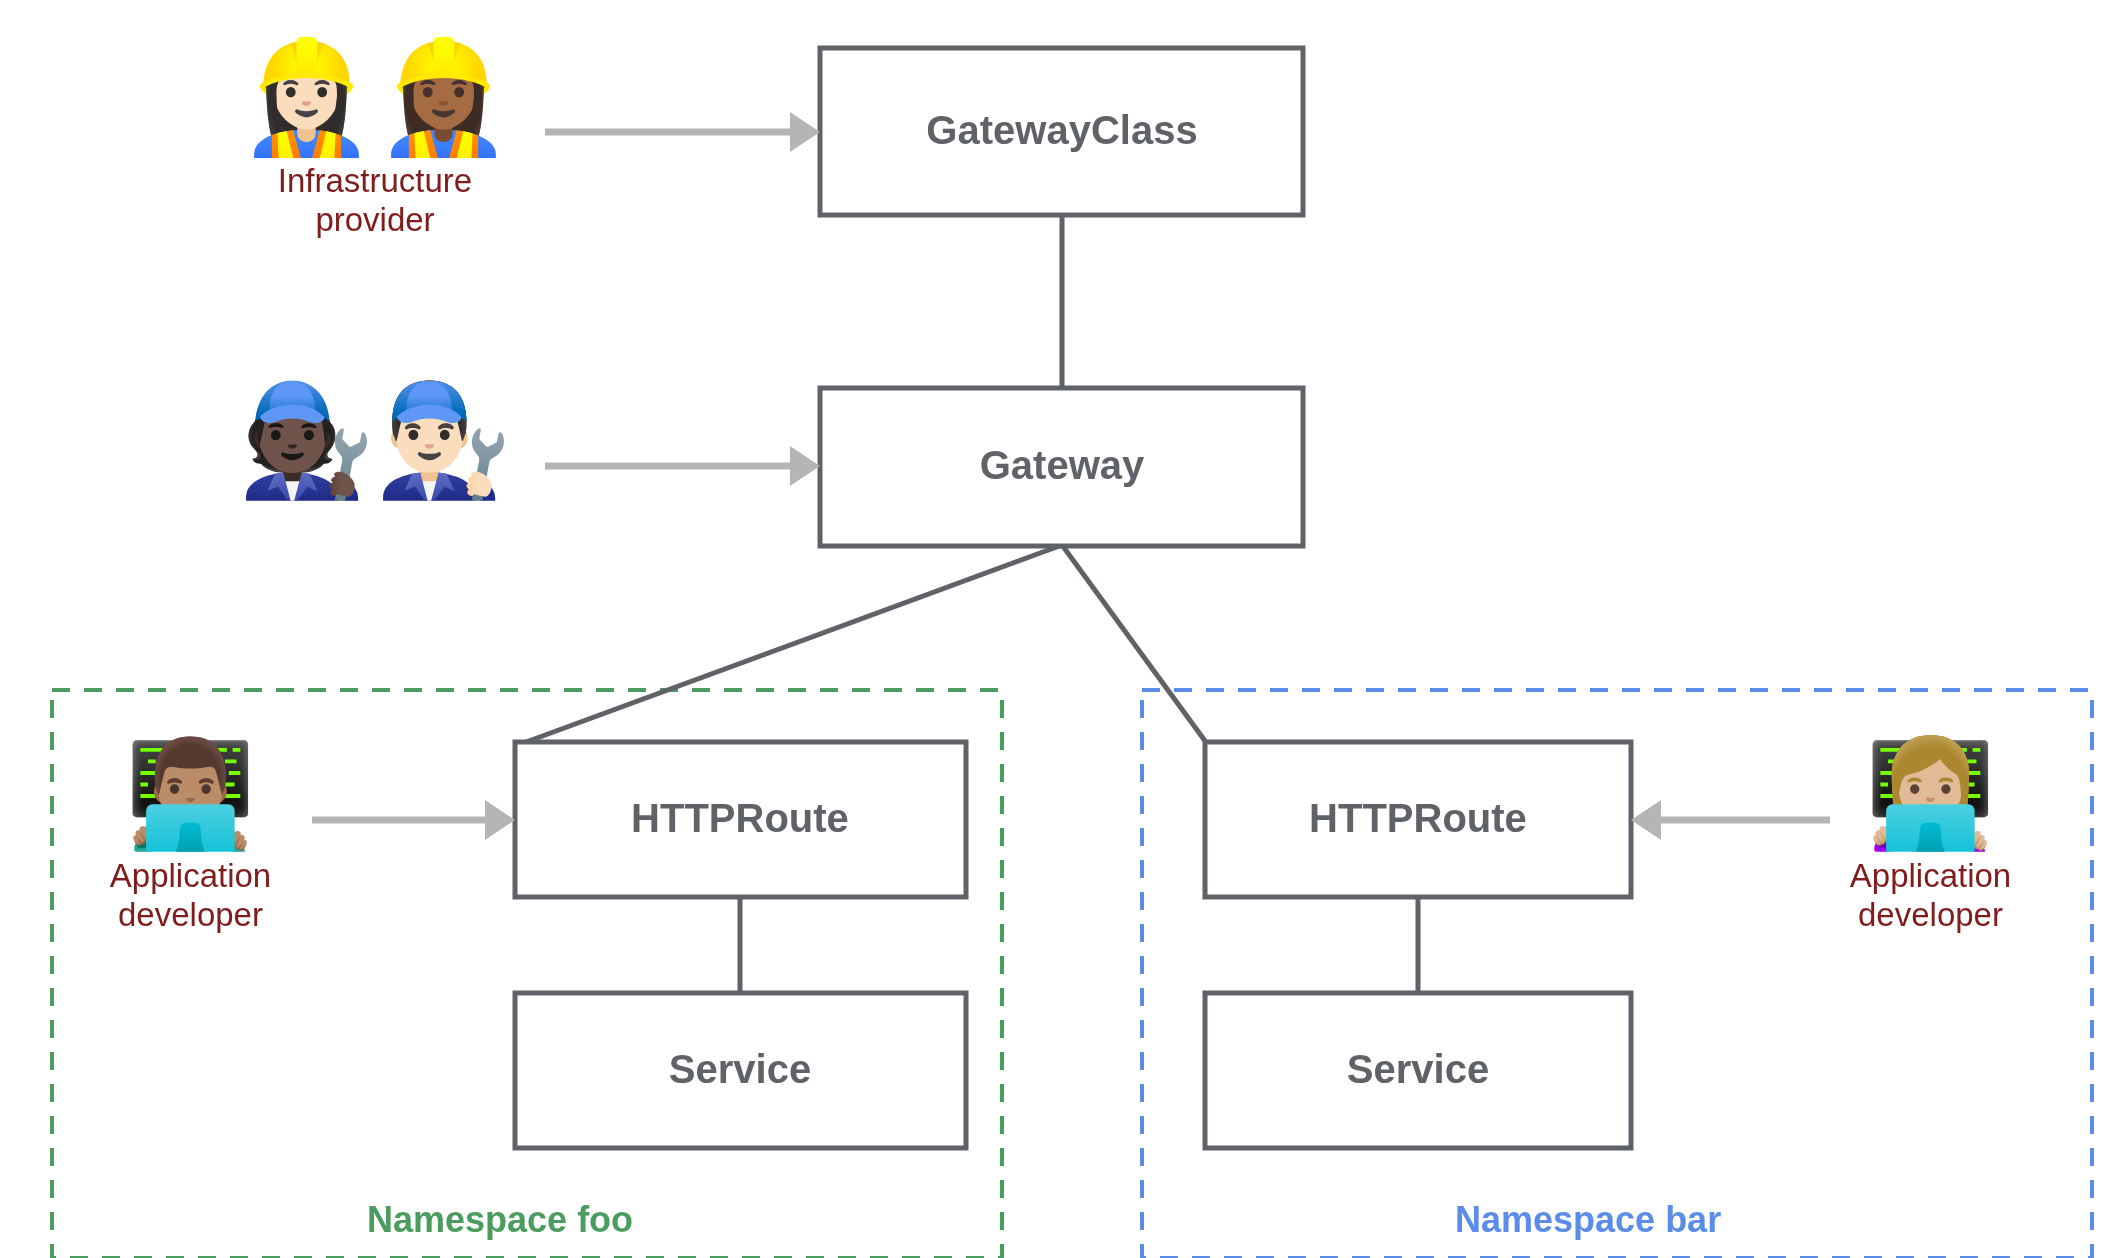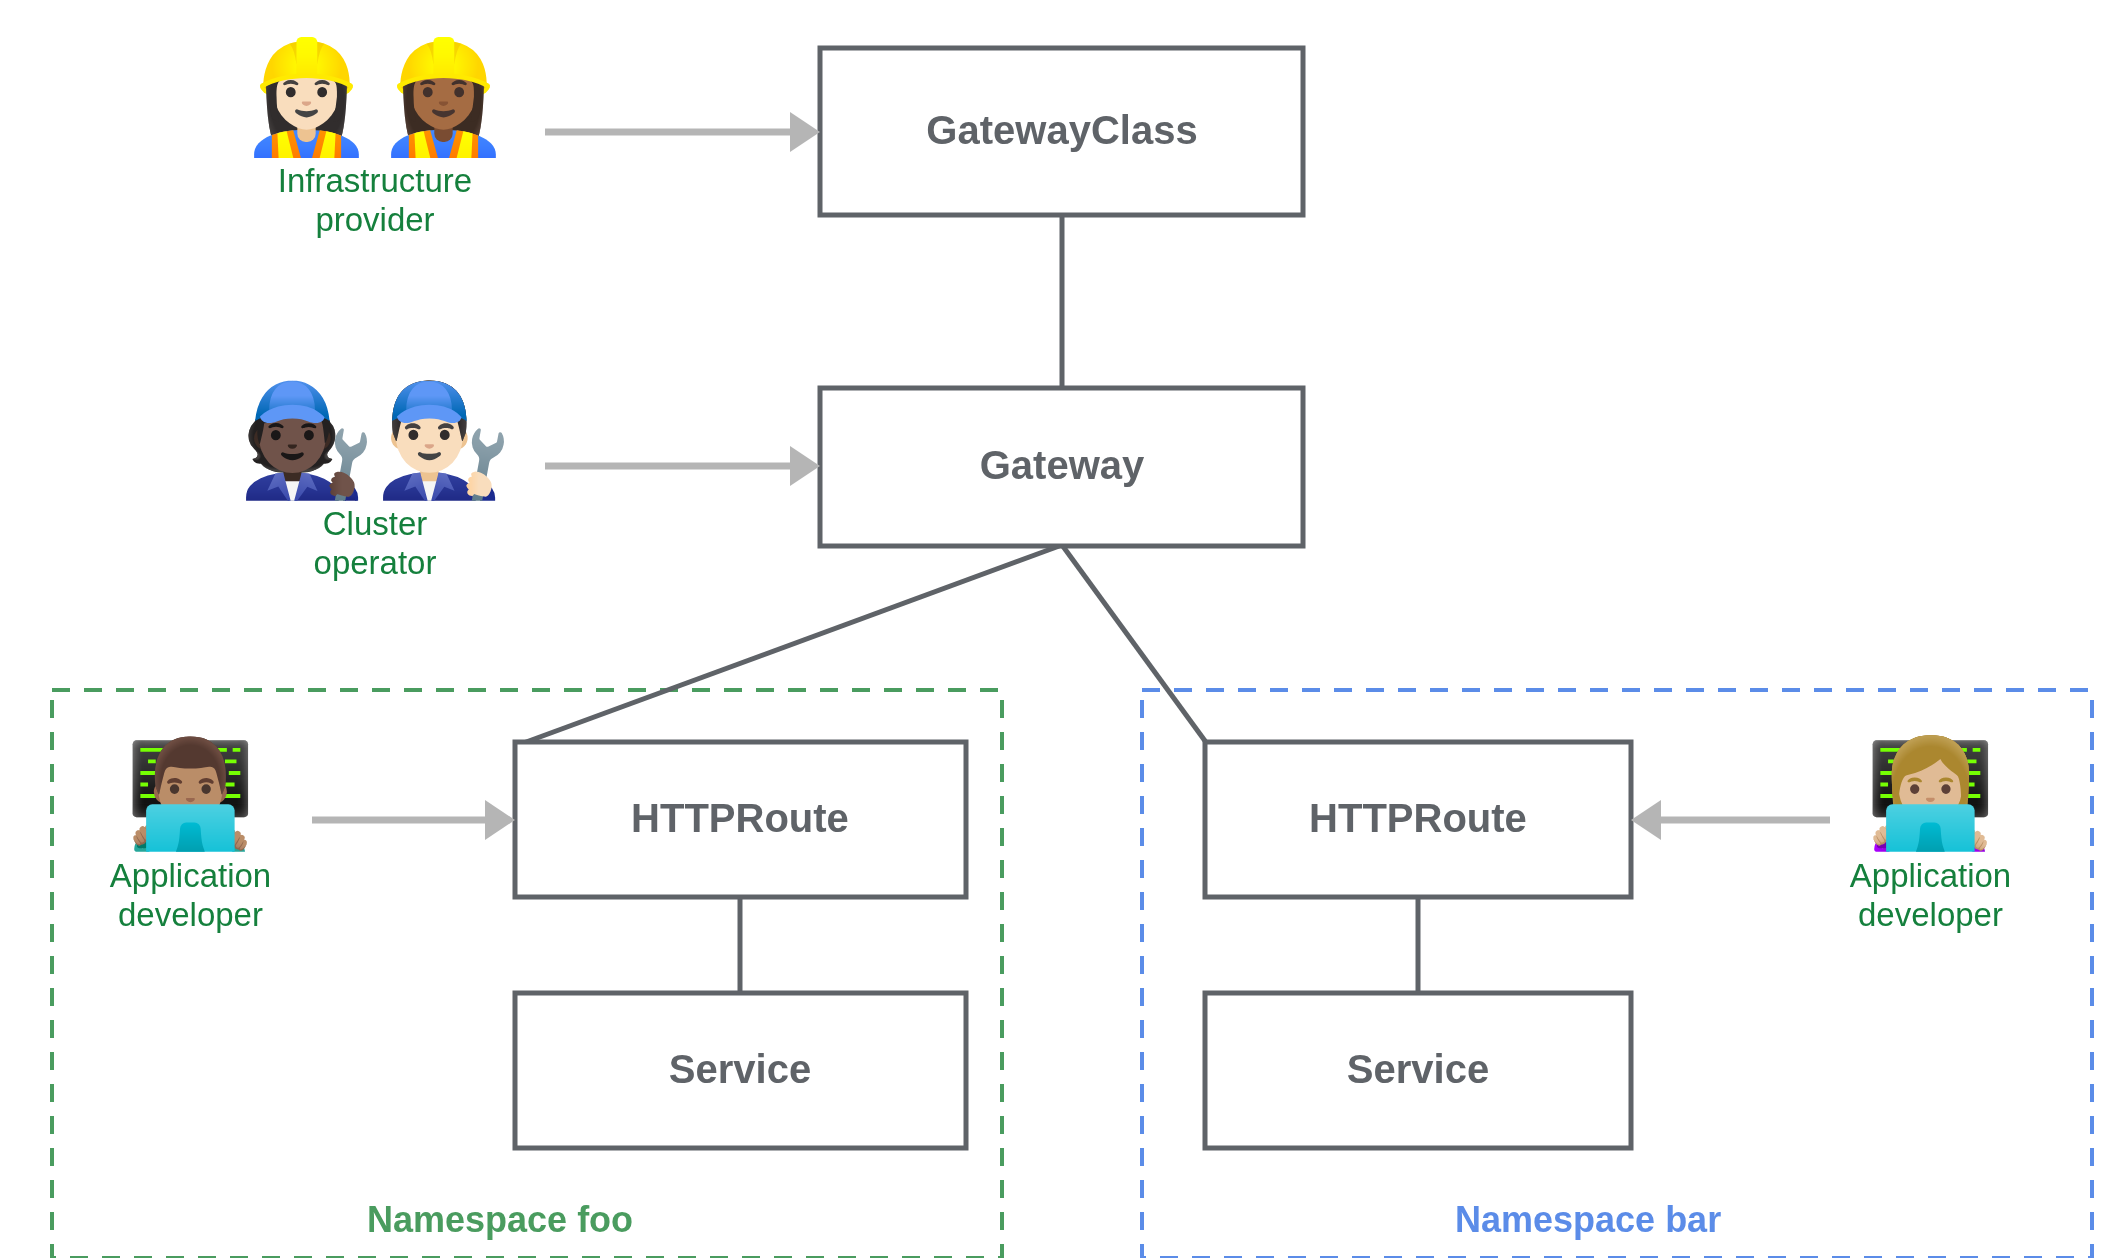--- a/index.html
+++ b/index.html
@@ -72,21 +72,21 @@
     text-align: center;
   }
   .actor-emojis {
     font-family: "DejaVu Sans", sans-serif;
     line-height: 1;
     white-space: nowrap;
   }
   .actor-caption {
     font-family: "Liberation Sans", sans-serif;
     font-size: 33px;
-    color: #15803d;
+    color: #7f1d1d;
     line-height: 1.17;
     margin-top: 10px;
     white-space: pre-line;
   }
 </style>
 </head>
 <body>
 
 <div id="diagram-root">
 
@@ -160,22 +160,20 @@
   </svg>
 
   <div class="actor" style="left:230px; top:42px; width:290px;">
     <div class="actor-emojis" style="font-size:110px;">👷🏻‍♀️👷🏾‍♀️</div>
     <div class="actor-caption">Infrastructure
 provider</div>
   </div>
 
   <div class="actor" style="left:230px; top:385px; width:290px;">
     <div class="actor-emojis" style="font-size:110px;">🧑🏿‍🔧👨🏻‍🔧</div>
-    <div class="actor-caption">Cluster
-operator</div>
   </div>
 
   <div class="actor" style="left:98px; top:742px; width:185px;">
     <div class="actor-emojis" style="font-size:105px;">👨🏽‍💻</div>
     <div class="actor-caption">Application
 developer</div>
   </div>
 
   <div class="actor" style="left:1838px; top:742px; width:185px;">
     <div class="actor-emojis" style="font-size:105px;">👩🏼‍💻</div>

